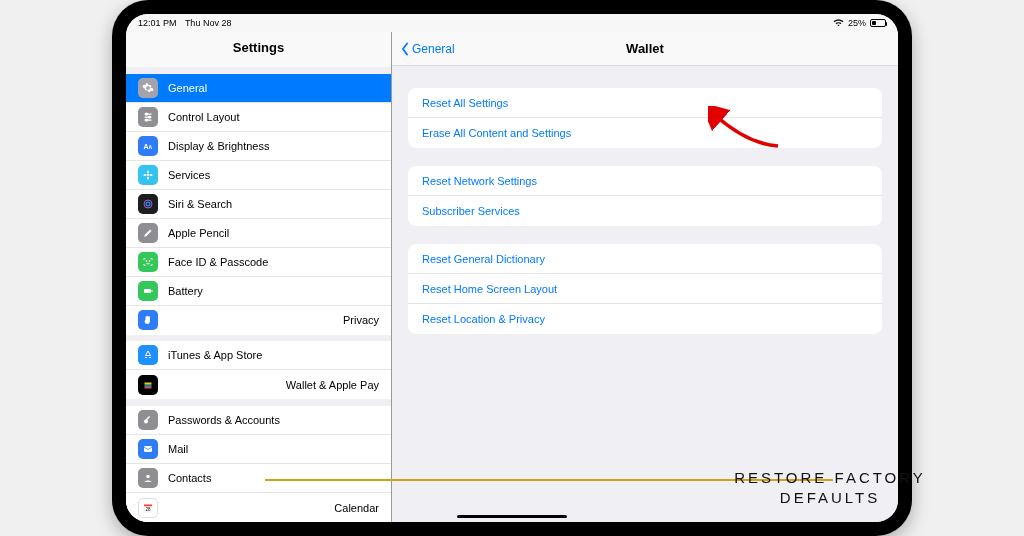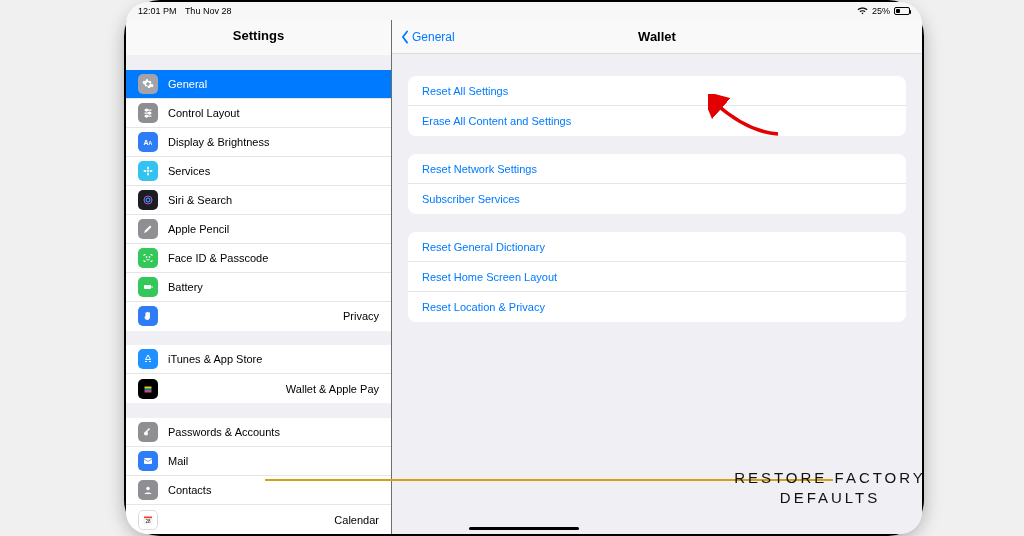--- a/index.html
+++ b/index.html
@@ -6,27 +6,27 @@
   body {
     width: 1024px;
     height: 536px;
     background: #f0f0f0;
     font-family: -apple-system, "Helvetica Neue", Helvetica, Arial, sans-serif;
     position: relative;
     overflow: hidden;
   }
   .device {
     position: absolute;
-    left: 124px;
+    left: 112px;
     top: 0px;
     width: 800px;
     height: 536px;
     background: #000;
     border-radius: 36px;
-    padding: 2px;
+    padding: 14px;
     box-shadow: 0 6px 18px rgba(0,0,0,.28);
   }
   .screen {
     width: 100%;
     height: 100%;
     background: #efeff4;
     border-radius: 22px;
     overflow: hidden;
     display: flex;
     flex-direction: column;
@@ -55,21 +55,21 @@
     background: #000; border-radius: 0 1px 1px 0;
   }
   .battery-fill { position: absolute; left: 1px; top: 1px; bottom: 1px; width: 25%; background: #000; border-radius: 1px; }
   .split {
     flex: 1;
     display: flex;
     min-height: 0;
   }
   .sidebar {
     width: 266px;
-    background: #737373;
+    background: #a3a3a3;
     display: flex;
     flex-direction: column;
     border-right: 1px solid rgba(0,0,0,.05);
   }
   .sidebar-title {
     text-align: center;
     font-weight: 600;
     font-size: 13px;
     padding: 8px 0 12px;
     color: #000;

